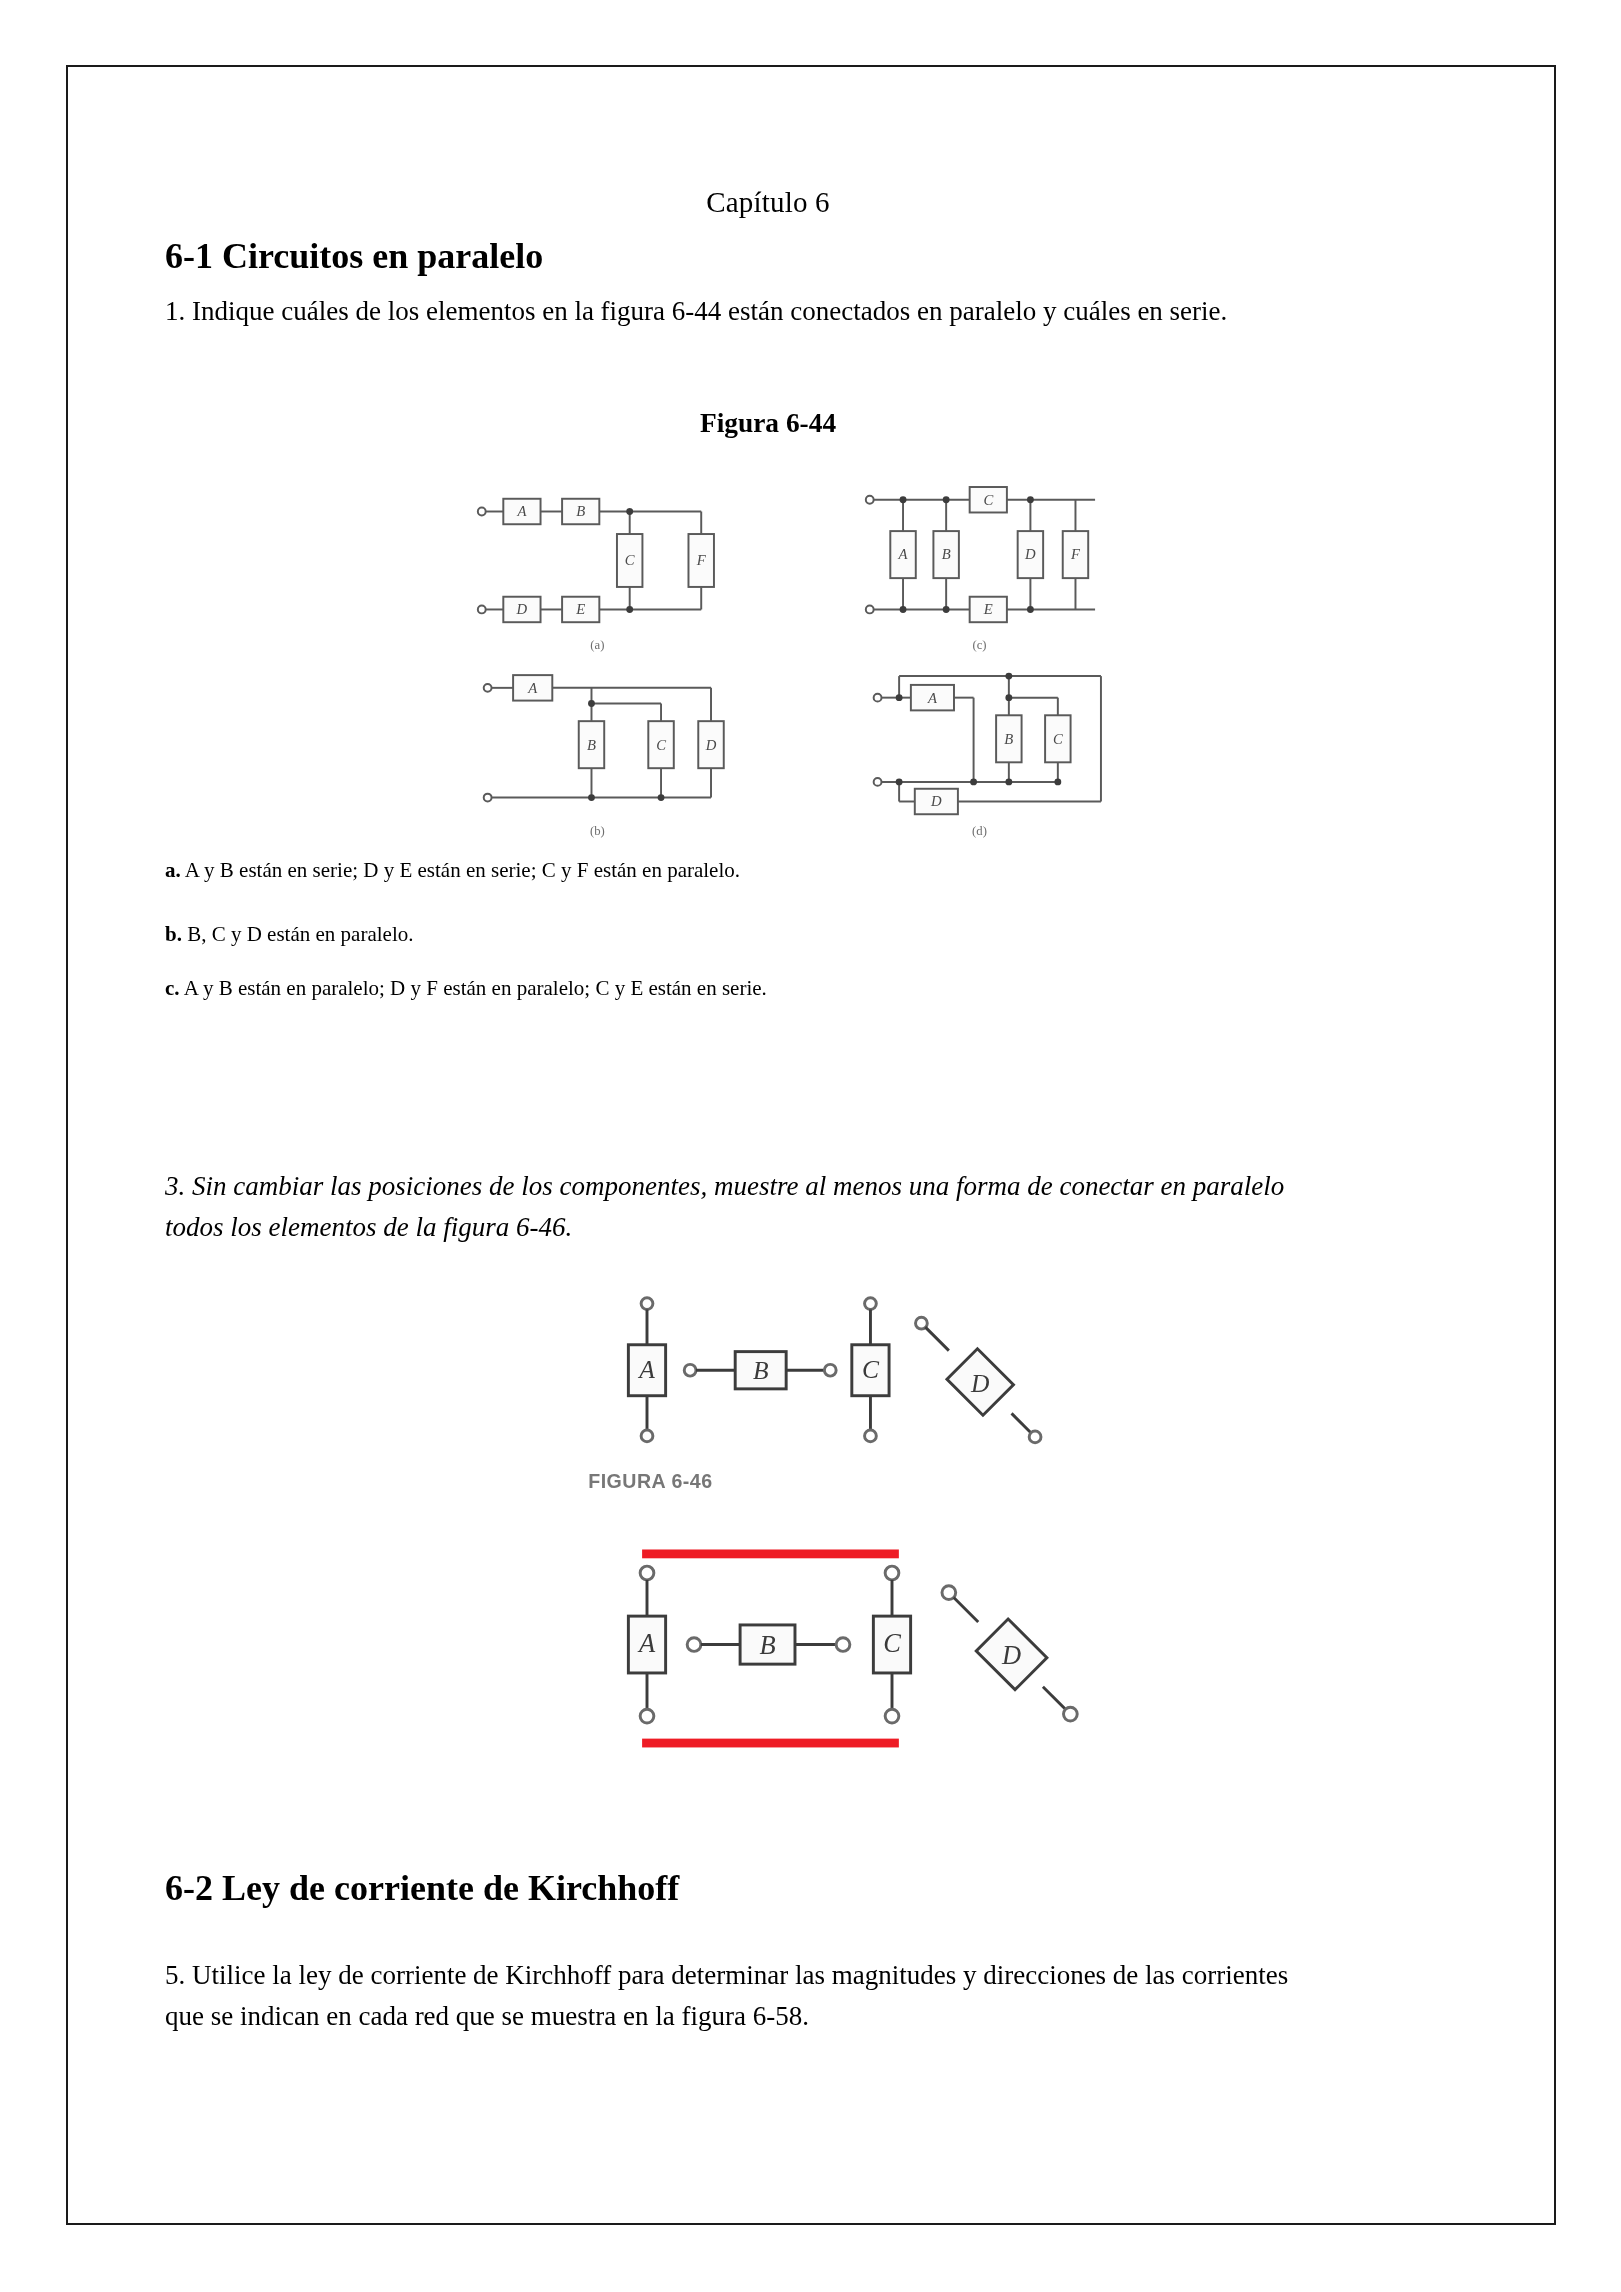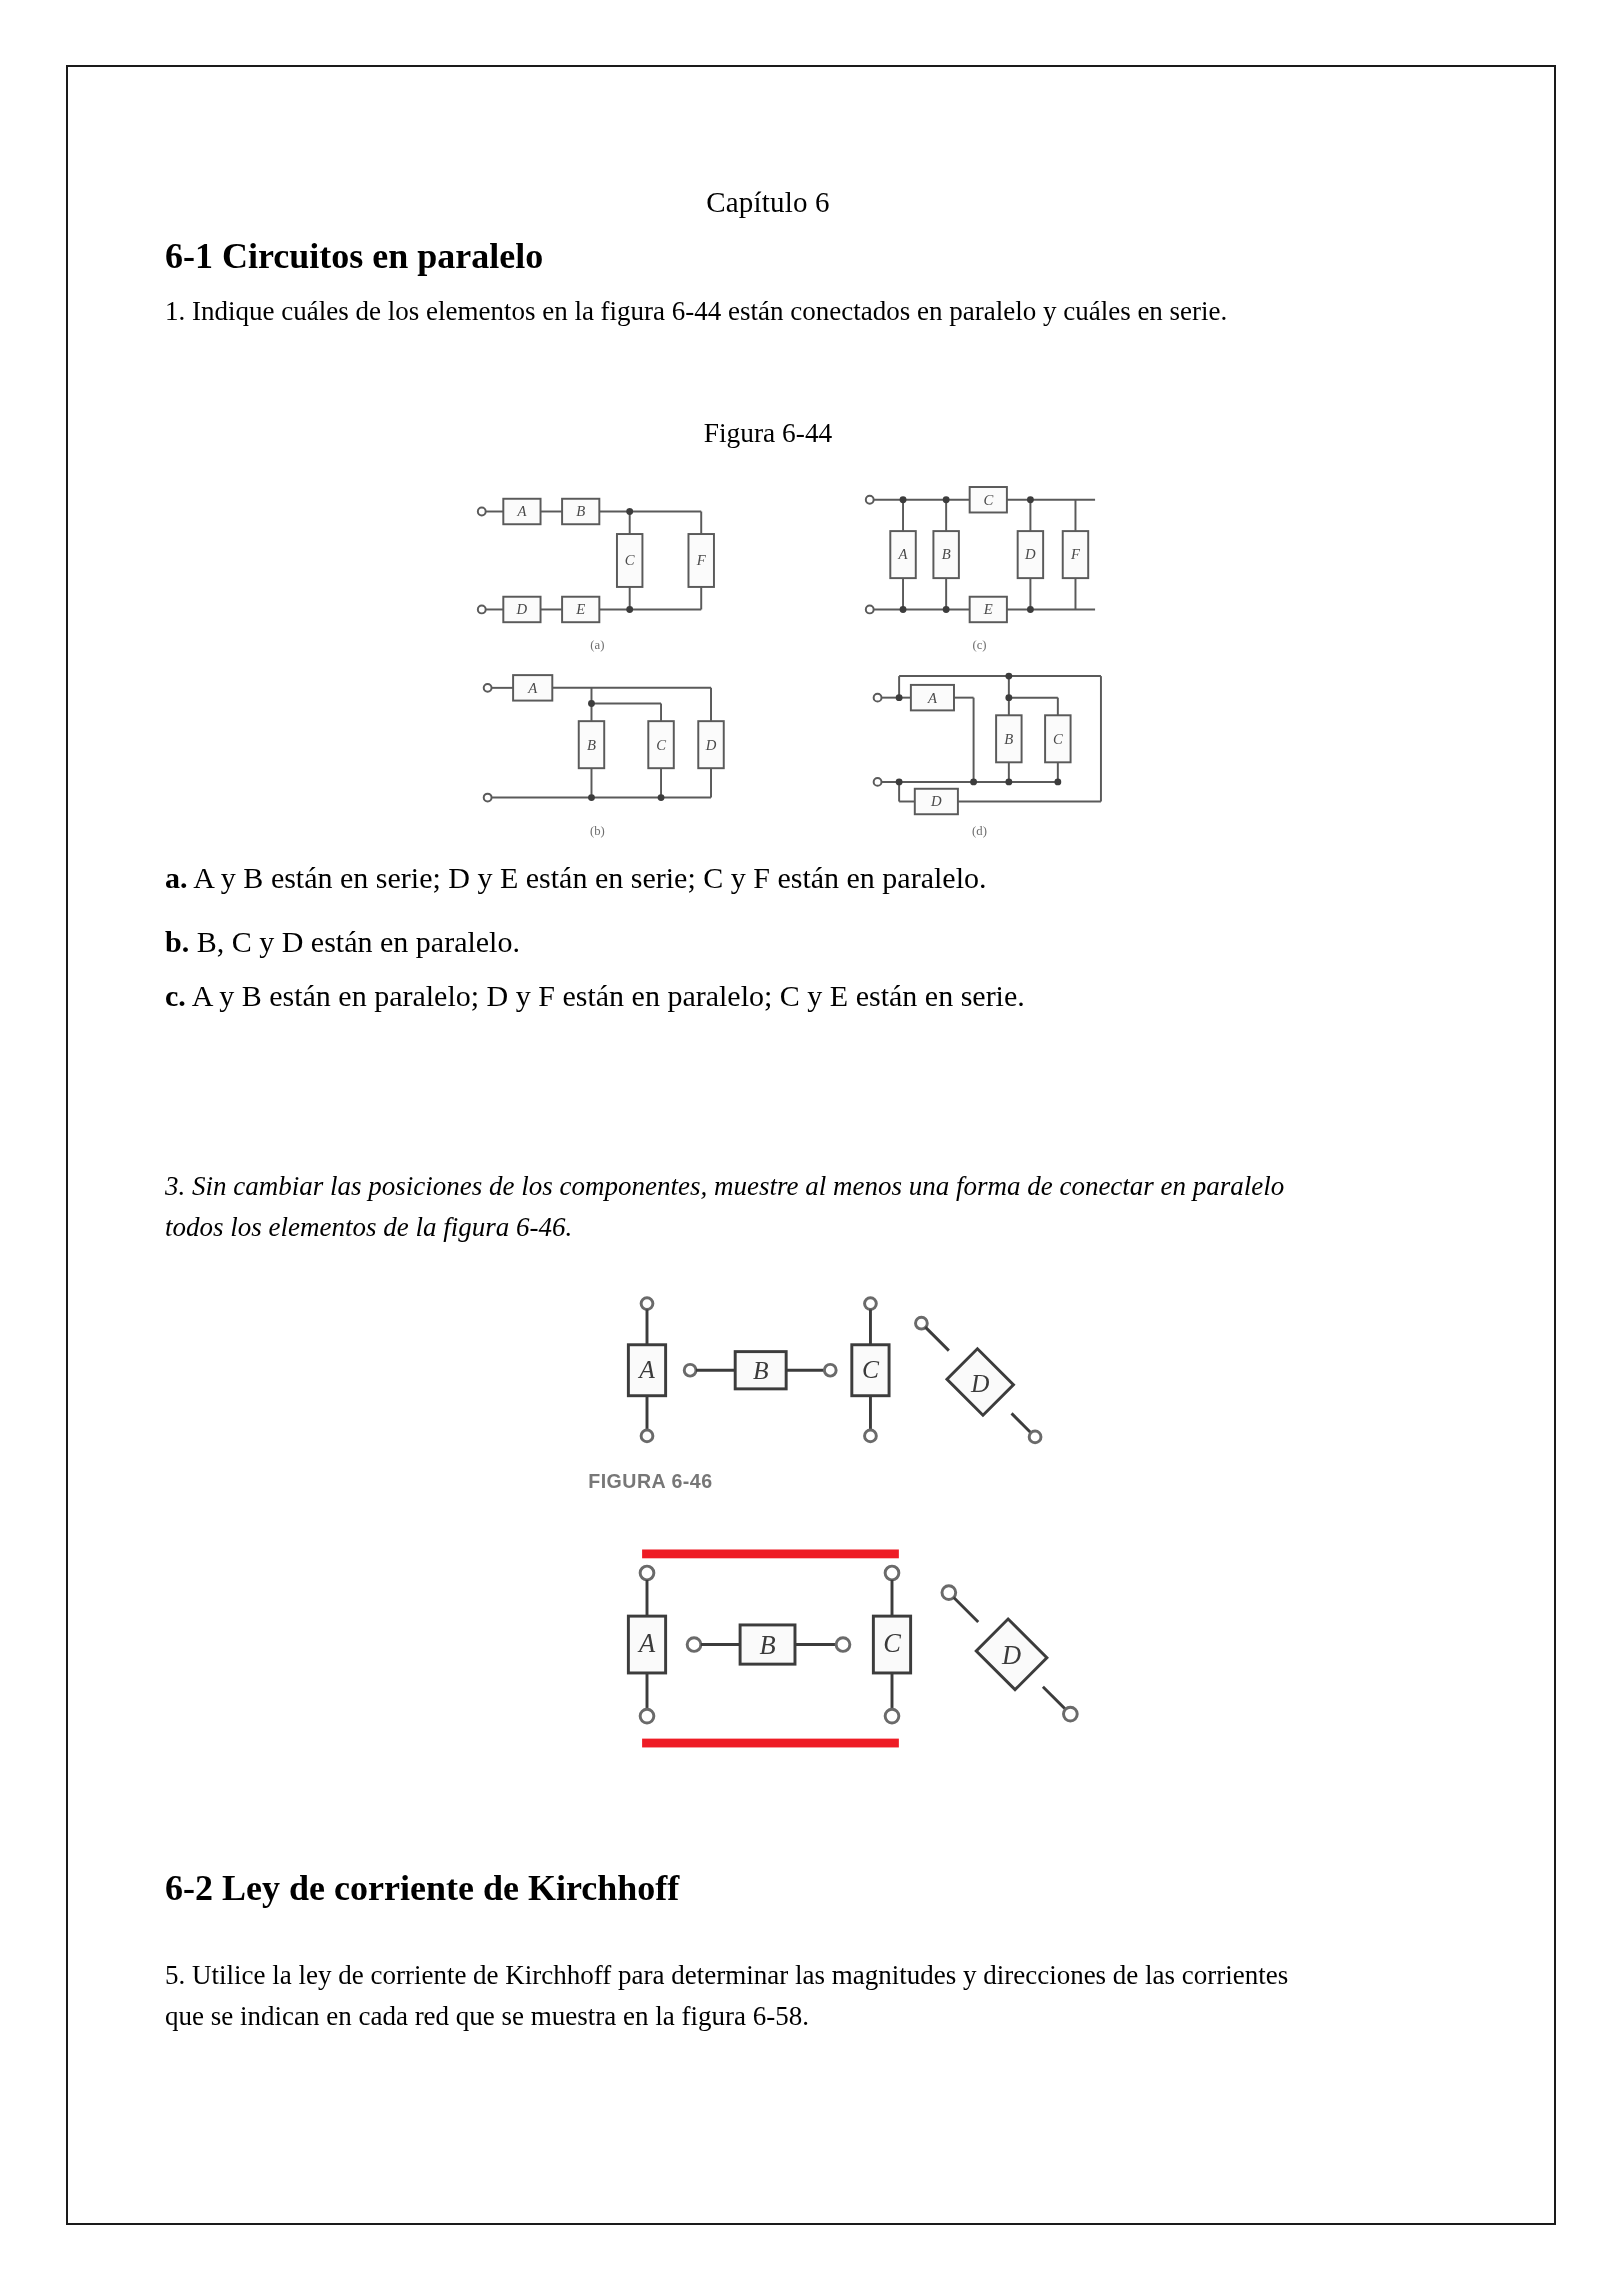--- a/index.html
+++ b/index.html
@@ -61,29 +61,29 @@
   .para.q1 { top: 291px; }
   .para.q3 { top: 1166px; font-style: italic; }
   .para.q5 { top: 1955px; }
 
   .fig-caption {
     position: absolute;
     left: 165px;
     width: 1206px;
     text-align: center;
     font-size: 27.4px;
-    font-weight: normal;
-    top: 418px;
+    font-weight: bold;
+    top: 408px;
   }
 
   .answer {
     position: absolute;
     left: 165px;
     width: 1176px;
-    font-size: 30px;
+    font-size: 21px;
     line-height: 1.5;
   }
   .answer .lbl { font-weight: bold; }
   .answer.a { top: 855px; }
   .answer.b { top: 913px; margin-top: 6px; }
   .answer.c { top: 973px; }
 
   
   .fig-644 {
     position: absolute;

